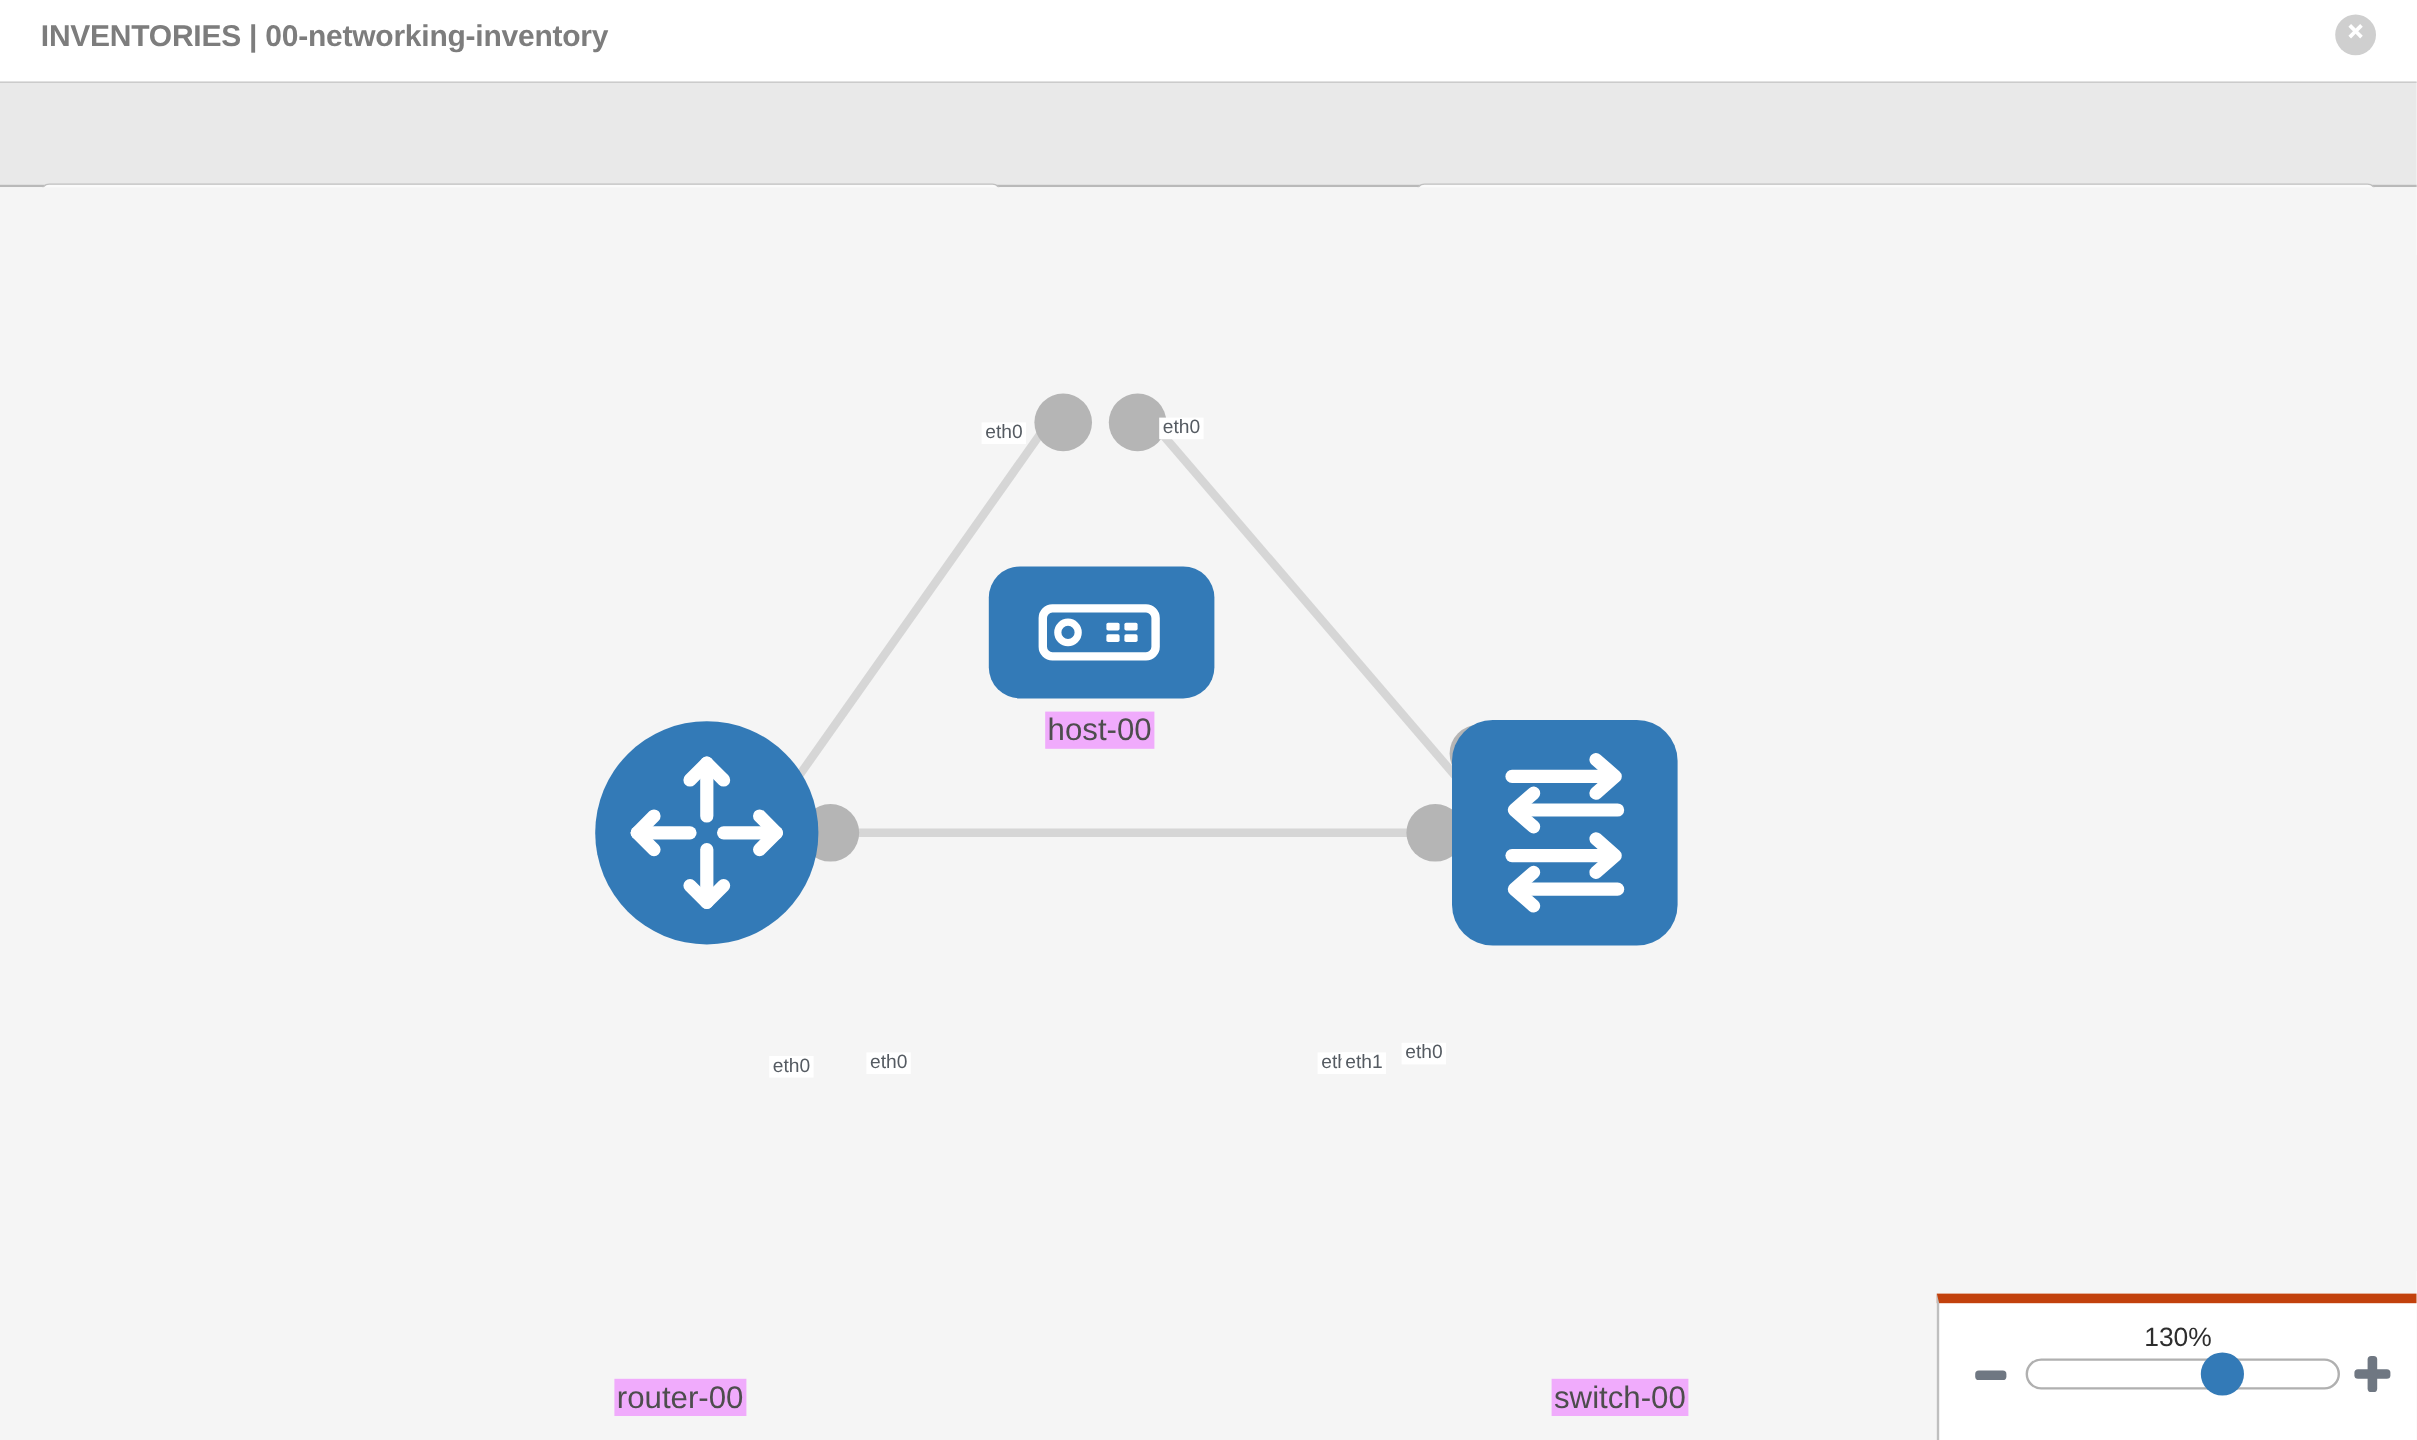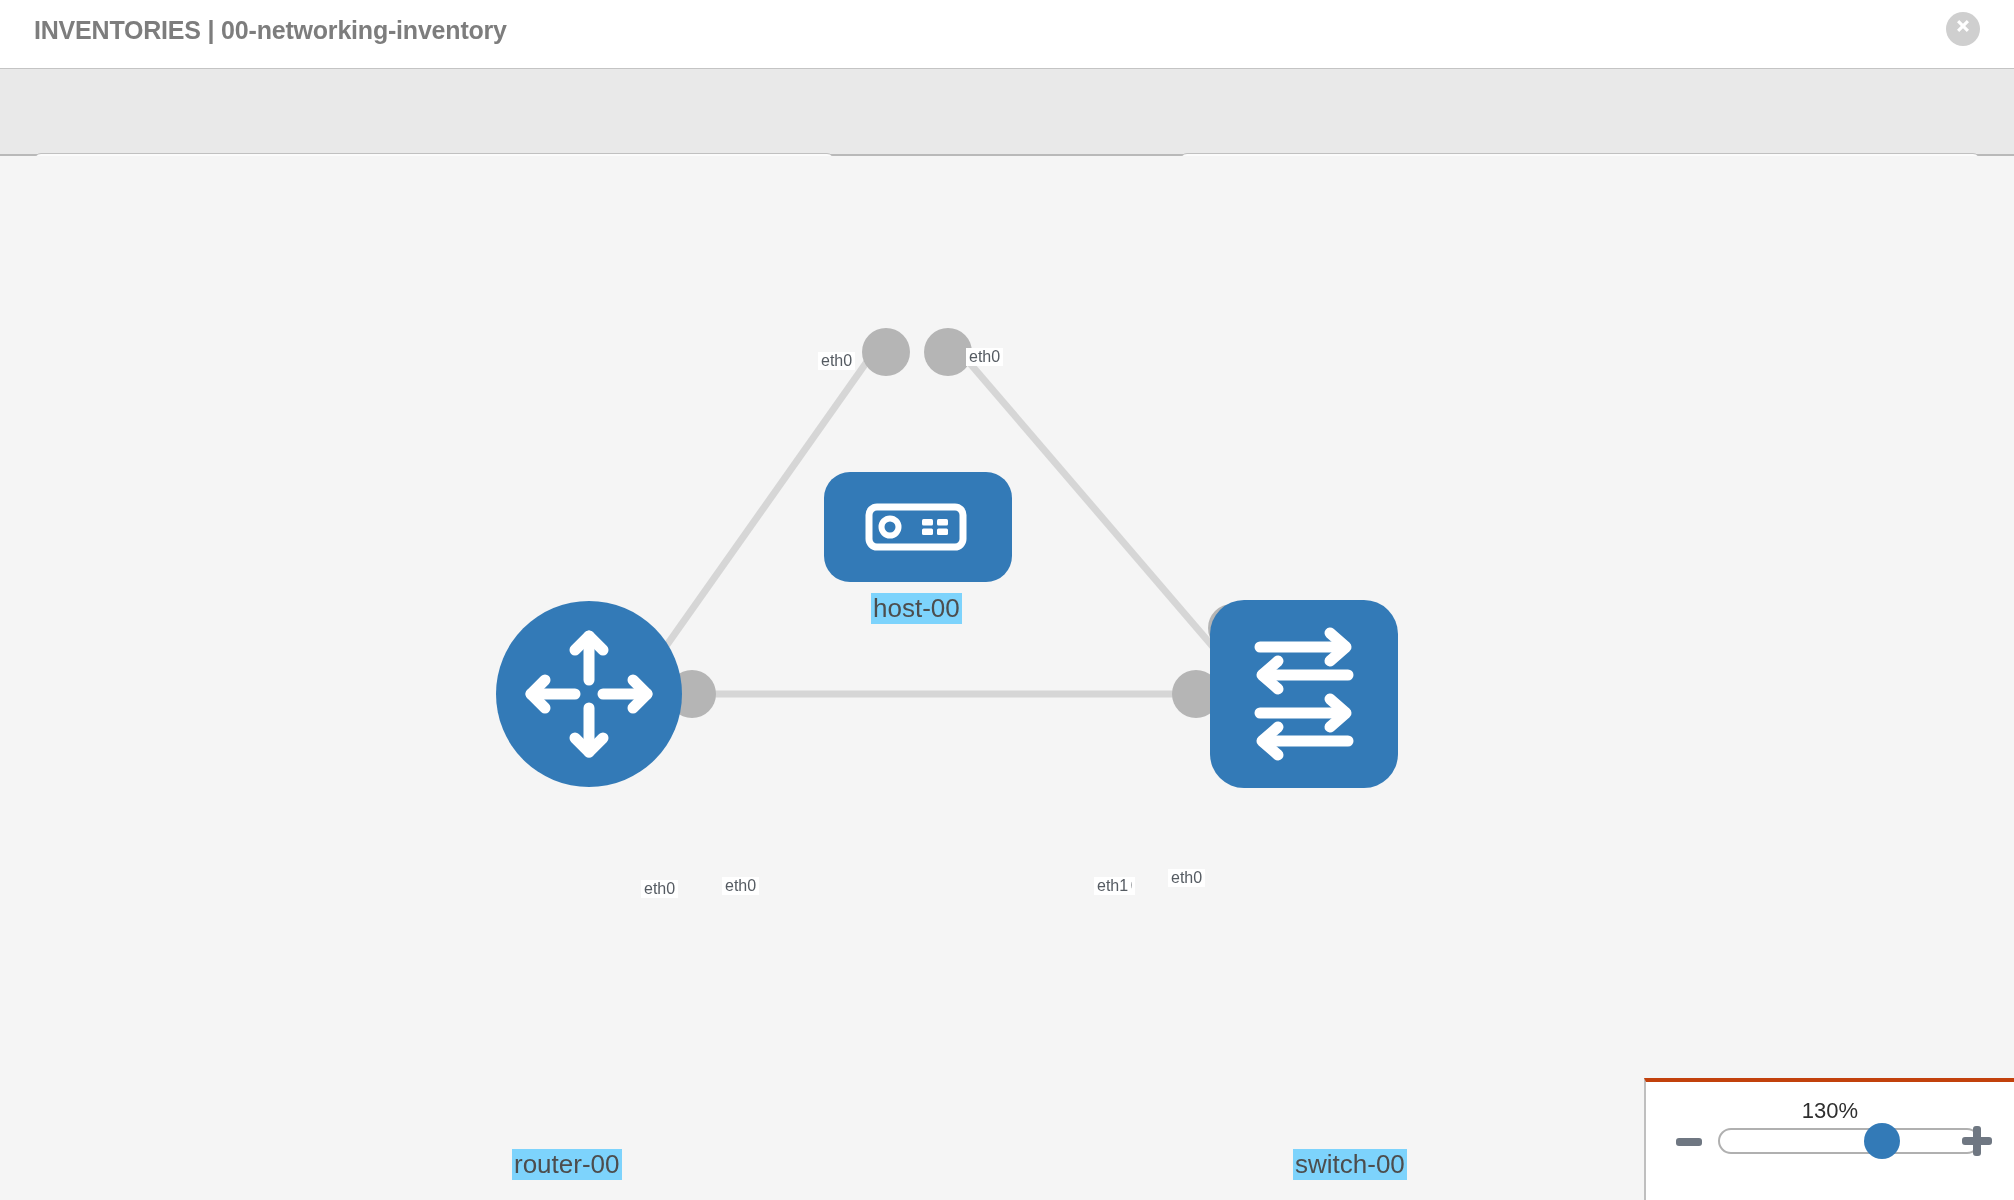--- a/index.html
+++ b/index.html
@@ -71,38 +71,38 @@
     width: 2014px; height: 1044px;
     background: #f5f5f5;
     overflow: hidden;
   }
   #graph-svg { position: absolute; left: 0; top: 0; }
 
   
   .node-label {
     position: absolute;
     font-size: 26px; color: #4d4d4d;
-    background: #7dd3fc;
+    background: #f0abfc;
     white-space: nowrap;
     padding: 0 2px;
   }
   .edge-label {
     position: absolute;
     font-size: 16px; color: #555b62;
     background: #ffffff;
     white-space: nowrap;
     padding: 0 3px;
   }
 
   
   .zoom-panel {
     position: absolute; right: 0; bottom: 0;
-    width: 370px; height: 122px;
-    background: #ffffff;
-    border-top: 4px solid #c2410c;
+    width: 400px; height: 122px;
+    background: #ffffff;
+    border-top: 8px solid #c2410c;
     border-left: 2px solid #bfbfbf;
   }
   .zoom-pct {
     position: absolute; top: 16px; left: 0; width: 100%;
     text-align: center; font-size: 22px; color: #2e2e2e;
   }
   .zoom-minus {
     position: absolute; left: 30px; top: 56px;
     width: 26px; height: 8px; border-radius: 3px; background: #6f7782;
     cursor: pointer;
@@ -235,21 +235,21 @@
         </g>
       </g>
     </svg>
 
     <div class="edge-label" style="left:818px; top:196px;">eth0</div>
     <div class="edge-label" style="left:966px; top:192px;">eth0</div>
     <div class="edge-label" style="left:641px; top:724px;">eth0</div>
     <div class="edge-label" style="left:1168px; top:713px;">eth0</div>
     <div class="edge-label" style="left:722px; top:721px;">eth0</div>
     <div class="edge-label" style="left:1098px; top:721px;">eth0</div>
-    <div class="edge-label" style="left:1094px; top:721px;">eth1</div>
+    <div class="edge-label" style="left:1118px; top:721px;">eth1</div>
 
     <div class="node-label" style="left:871px; top:437px;">host-00</div>
     <div class="node-label" style="left:512px; top:993px;">router-00</div>
     <div class="node-label" style="left:1245px; top:993px;margin-left:48px;">switch-00</div>
 
     <div class="zoom-panel">
       <div class="zoom-pct">130%</div>
       <div class="zoom-minus"></div>
       <div class="zoom-track">
         <div class="zoom-thumb"></div>

